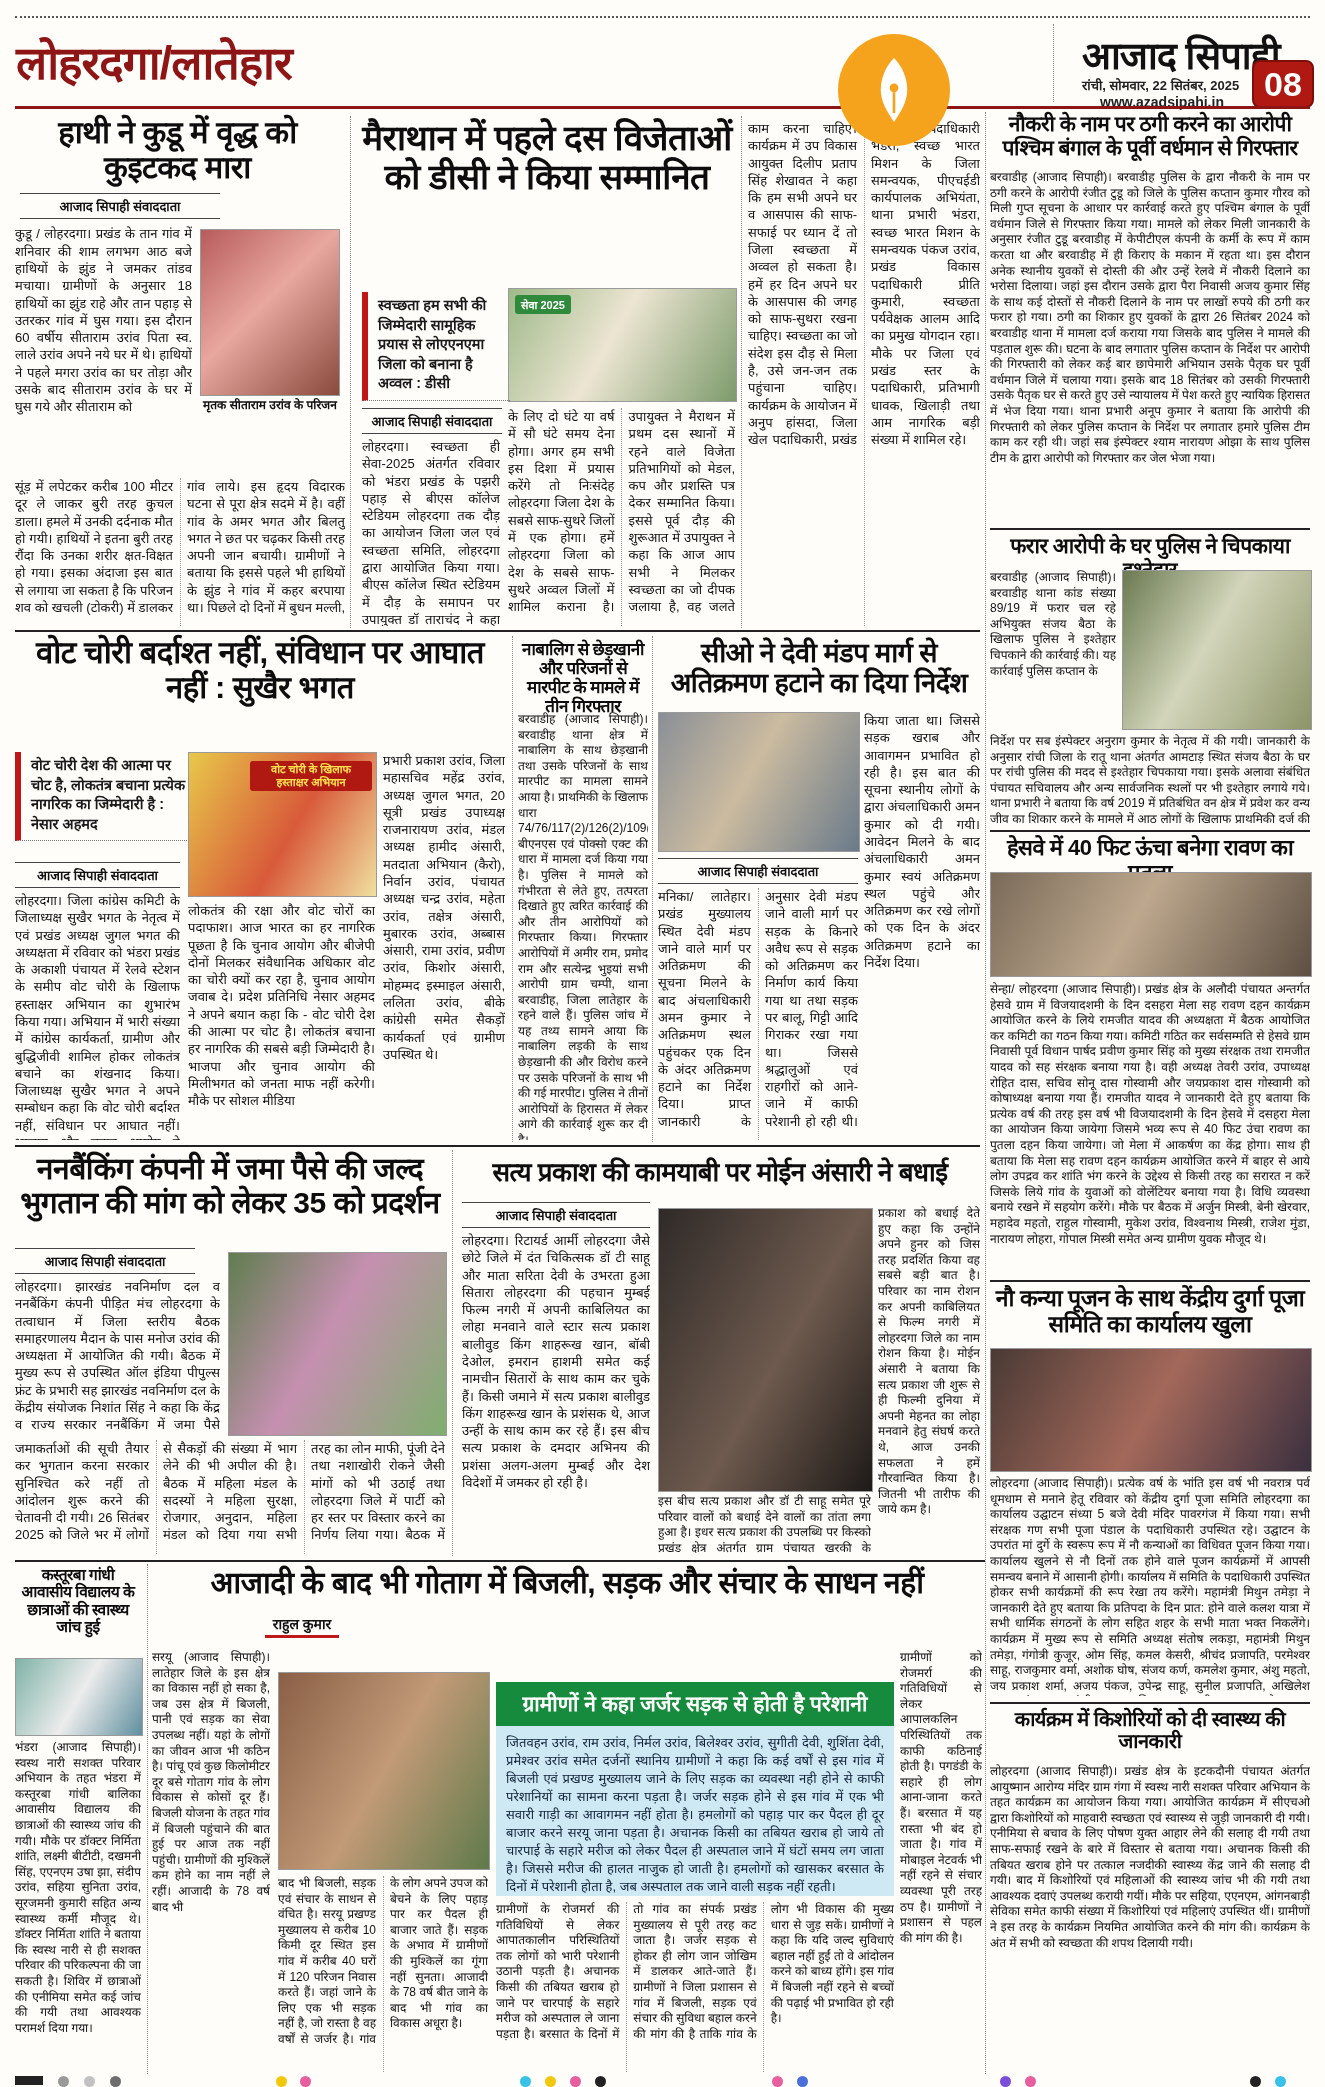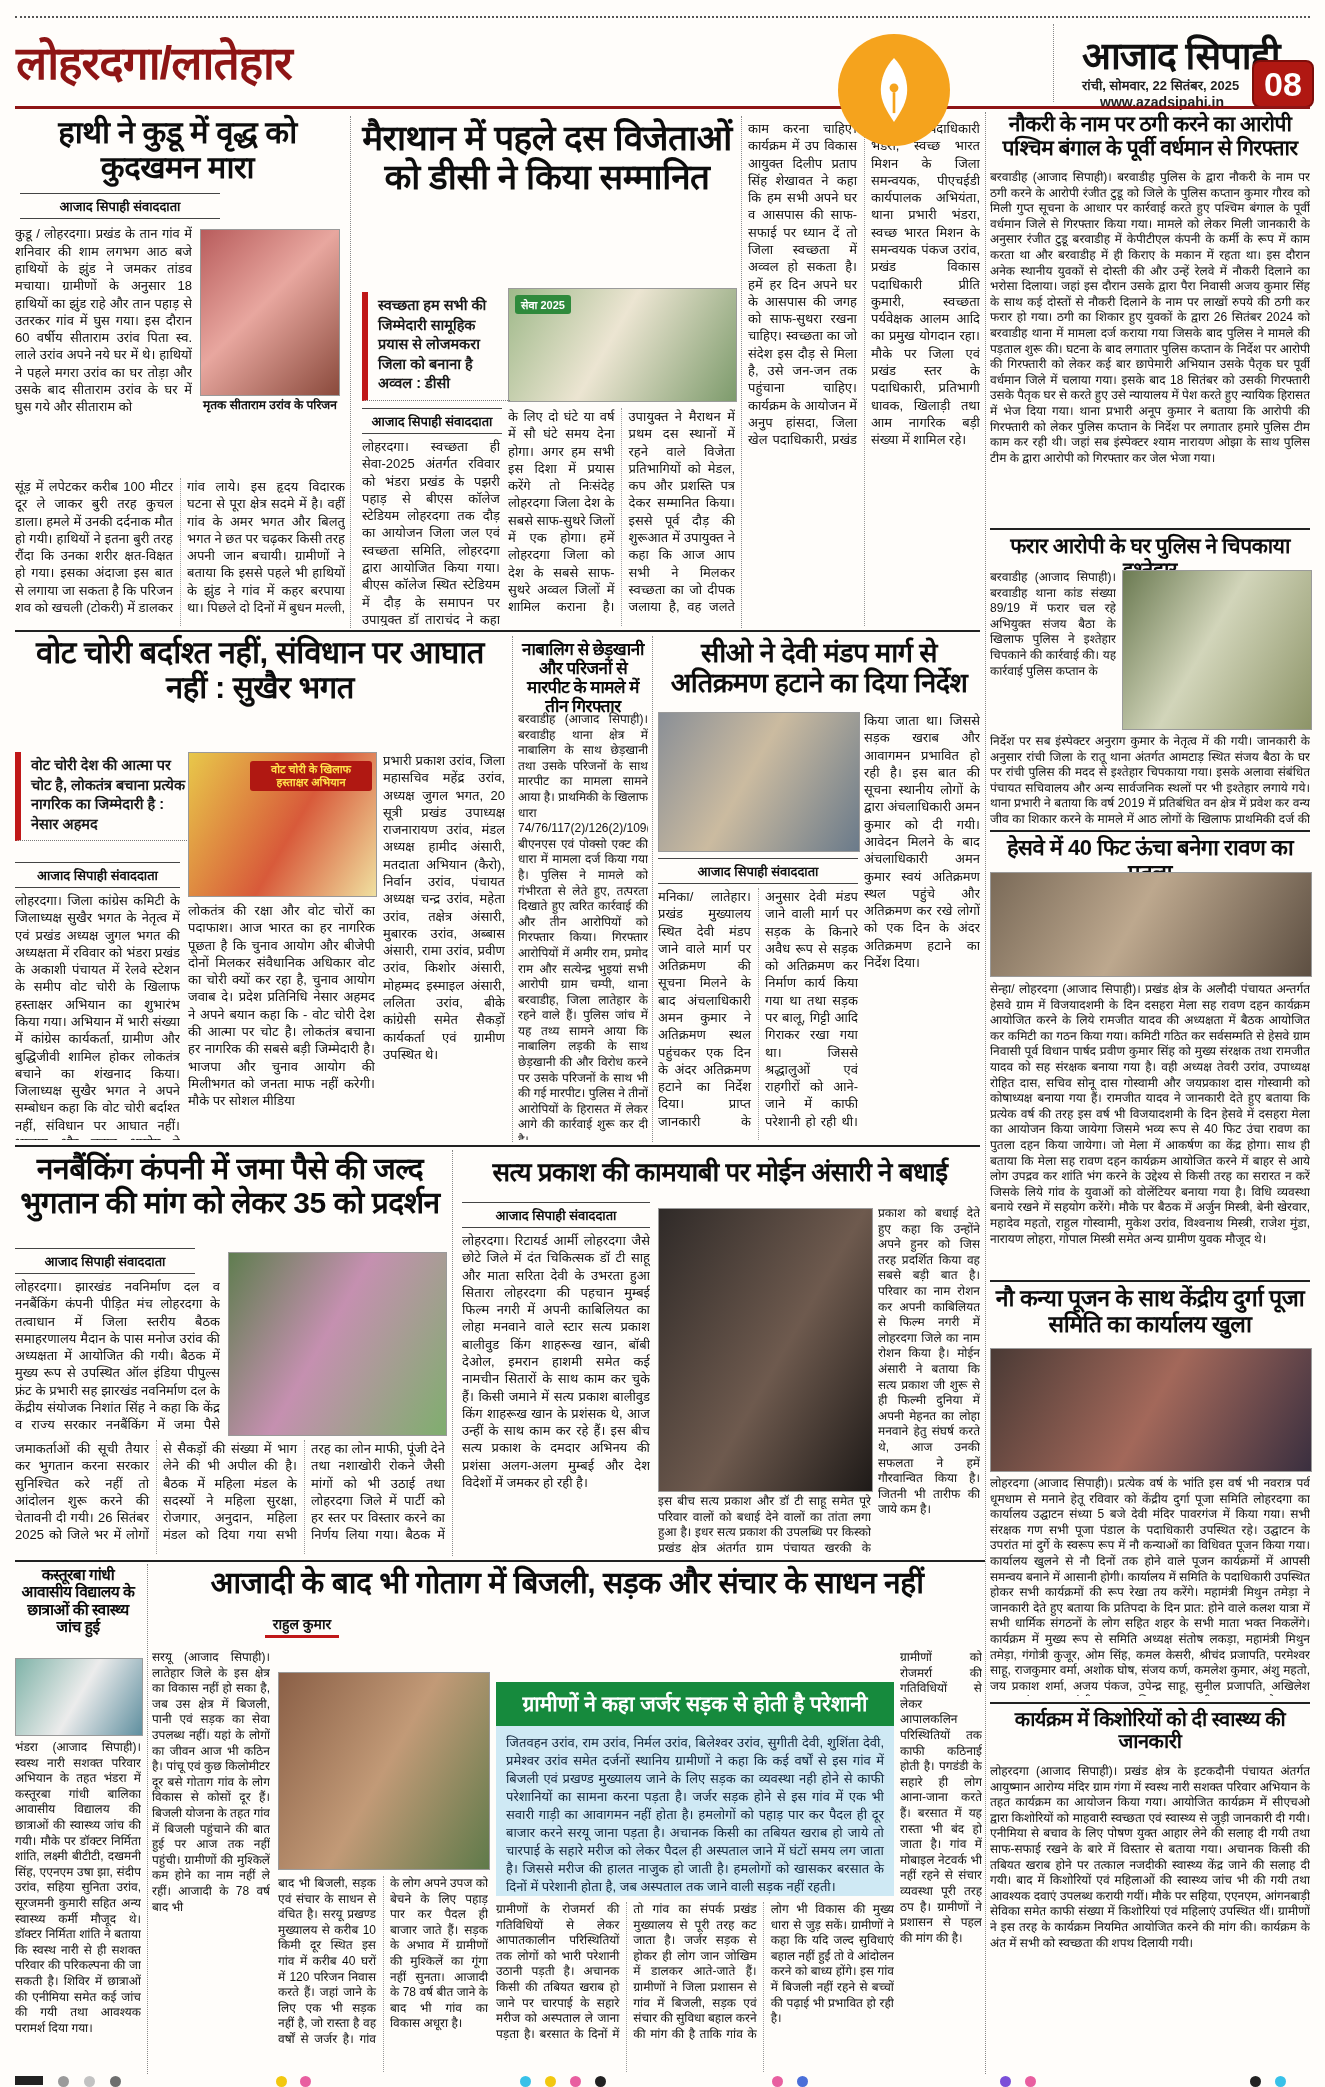--- a/index.html
+++ b/index.html
@@ -53,38 +53,38 @@
     </span>
   </div>
   <div class="abs vsep" style="left:1053px;top:24px;height:78px;"></div>
   <div class="abs paper-name" style="left:1082px;top:28px;">आजाद सिपाही</div>
   <div class="abs date-line" style="left:1082px;top:76px;">रांची, सोमवार, 22 सितंबर, 2025</div>
   <div class="abs website" style="left:1100px;top:94px;">www.azadsipahi.in</div>
   <div class="abs pagenum" style="left:1252px;top:60px;width:58px;height:44px;">08</div>
   <div class="abs red-rule" style="left:15px;top:106px;width:1295px;"></div>
 
   <div class="abs" style="left:15px;top:116px;width:325px;">
-    <div class="hl" style="font-size:31px;">हाथी ने कुडू में वृद्ध को कुदखमन मारा</div>
+    <div class="hl" style="font-size:31px;">हाथी ने कुडू में वृद्ध को कुइटकद मारा</div>
     <div class="byline" style="width:200px;margin:8px 0 6px 5px;">आजाद सिपाही संवाददाता</div>
     <div style="overflow:hidden;">
       <div style="float:right;width:140px;margin:4px 0 4px 8px;">
         <div class="photo" style="position:relative;width:138px;height:165px;background:linear-gradient(135deg,#b85c5c,#e8a79f 45%,#8a4a3c);"></div>
         <div class="caption">मृतक सीताराम उरांव के परिजन</div>
       </div>
       <div class="body-txt" style="height:252px;">कुडू / लोहरदगा। प्रखंड के तान गांव में शनिवार की शाम लगभग आठ बजे हाथियों के झुंड ने जमकर तांडव मचाया। ग्रामीणों के अनुसार 18 हाथियों का झुंड राहे और तान पहाड़ से उतरकर गांव में घुस गया। इस दौरान 60 वर्षीय सीताराम उरांव पिता स्व. लाले उरांव अपने नये घर में थे। हाथियों ने पहले मगरा उरांव का घर तोड़ा और उसके बाद सीताराम उरांव के घर में घुस गये और सीताराम को</div>
     </div>
   </div>
   <div class="abs body-txt cols2" style="left:15px;top:478px;width:330px;height:148px;">सूंड़ में लपेटकर करीब 100 मीटर दूर ले जाकर बुरी तरह कुचल डाला। हमले में उनकी दर्दनाक मौत हो गयी। हाथियों ने इतना बुरी तरह रौंदा कि उनका शरीर क्षत-विक्षत हो गया। इसका अंदाजा इस बात से लगाया जा सकता है कि परिजन शव को खचली (टोकरी) में डालकर गांव लाये। इस हृदय विदारक घटना से पूरा क्षेत्र सदमे में है। वहीं गांव के अमर भगत और बिलतु भगत ने छत पर चढ़कर किसी तरह अपनी जान बचायी। ग्रामीणों ने बताया कि इससे पहले भी हाथियों के झुंड ने गांव में कहर बरपाया था। पिछले दो दिनों में बुधन मल्ली, मंटू उरांव, सारू उरांव, चोरों उरांव और भीखाराम उरांव सहित कई लोगों के घरों को हाथियों ने तोड़ डाला है। हाथियों के लगातार हमलों से ग्रामीण दहशत में हैं।</div>
 
   <div class="abs vsep" style="left:350px;top:116px;height:512px;"></div>
   <div class="abs hl" style="left:358px;top:118px;width:378px;font-size:35px;">मैराथान में पहले दस विजेताओं को डीसी ने किया सम्मानित</div>
   <div class="abs photo" style="left:508px;top:288px;width:227px;height:112px;background:linear-gradient(120deg,#9fb98a,#ece5d2 45%,#7d9b6c);">
     <span class="chip" style="left:6px;top:6px;background:#2f8a3c;color:#fff;">सेवा 2025</span>
   </div>
-  <div class="abs pullquote" style="left:362px;top:292px;width:128px;">स्वच्छता हम सभी की जिम्मेदारी सामूहिक प्रयास से लोजमकरा जिला को बनाना है अव्वल : डीसी</div>
+  <div class="abs pullquote" style="left:362px;top:292px;width:128px;">स्वच्छता हम सभी की जिम्मेदारी सामूहिक प्रयास से लोएएनएमा जिला को बनाना है अव्वल : डीसी</div>
   <div class="abs byline" style="left:362px;top:408px;width:140px;">आजाद सिपाही संवाददाता</div>
   <div class="abs body-txt" style="left:362px;top:438px;width:138px;height:188px;">लोहरदगा। स्वच्छता ही सेवा-2025 अंतर्गत रविवार को भंडरा प्रखंड के पझरी पहाड़ से बीएस कॉलेज स्टेडियम लोहरदगा तक दौड़ का आयोजन जिला जल एवं स्वच्छता समिति, लोहरदगा द्वारा आयोजित किया गया। बीएस कॉलेज स्थित स्टेडियम में दौड़ के समापन पर उपायुक्त डॉ ताराचंद ने कहा कि आज स्वच्छता के लिए हम सभी को आगे आना चाहिए। सामूहिक प्रयास से ही हम स्वच्छता को कायम रख सकते हैं। इसके क्रम में से प्रत्येक को सप्ताह में घर व आसपास की सफाई</div>
   <div class="abs body-txt cols2" style="left:508px;top:408px;width:227px;height:218px;">के लिए दो घंटे या वर्ष में सौ घंटे समय देना होगा। अगर हम सभी इस दिशा में प्रयास करेंगे तो निःसंदेह लोहरदगा जिला देश के सबसे साफ-सुथरे जिलों में एक होगा। हमें लोहरदगा जिला को देश के सबसे साफ-सुथरे अव्वल जिलों में शामिल कराना है। उपायुक्त ने मैराथन में प्रथम दस स्थानों में रहने वाले विजेता प्रतिभागियों को मेडल, कप और प्रशस्ति पत्र देकर सम्मानित किया। इससे पूर्व दौड़ की शुरूआत में उपायुक्त ने कहा कि आज आप सभी ने मिलकर स्वच्छता का जो दीपक जलाया है, वह जलते रहना चाहिए। इस दौड़ का उद्देश्य लोगों में स्वच्छता की भावना को जगाना है। हमें राष्ट्रपिता महात्मा गांधी के स्वच्छ भारत के सपने को पूरा करना है।</div>
   <div class="abs vsep" style="left:741px;top:116px;height:512px;"></div>
   <div class="abs body-txt cols2" style="left:748px;top:120px;width:232px;height:506px;">काम करना चाहिए। कार्यक्रम में उप विकास आयुक्त दिलीप प्रताप सिंह शेखावत ने कहा कि हम सभी अपने घर व आसपास की साफ-सफाई पर ध्यान दें तो जिला स्वच्छता में अव्वल हो सकता है। हमें हर दिन अपने घर के आसपास की जगह को साफ-सुथरा रखना चाहिए। स्वच्छता का जो संदेश इस दौड़ से मिला है, उसे जन-जन तक पहुंचाना चाहिए। कार्यक्रम के आयोजन में अनुप हांसदा, जिला खेल पदाधिकारी, प्रखंड विकास पदाधिकारी भंडरा, स्वच्छ भारत मिशन के जिला समन्वयक, पीएचईडी कार्यपालक अभियंता, थाना प्रभारी भंडरा, स्वच्छ भारत मिशन के समन्वयक पंकज उरांव, प्रखंड विकास पदाधिकारी प्रीति कुमारी, स्वच्छता पर्यवेक्षक आलम आदि का प्रमुख योगदान रहा। मौके पर जिला एवं प्रखंड स्तर के पदाधिकारी, प्रतिभागी धावक, खिलाड़ी तथा आम नागरिक बड़ी संख्या में शामिल रहे।</div>
 
   <div class="abs vsep" style="left:985px;top:112px;height:1962px;"></div>
 
   <div class="abs hl" style="left:990px;top:112px;width:320px;font-size:21px;">नौकरी के नाम पर ठगी करने का आरोपी पश्चिम बंगाल के पूर्वी वर्धमान से गिरफ्तार</div>
   <div class="abs body-sm" style="left:990px;top:170px;width:320px;height:352px;">बरवाडीह (आजाद सिपाही)। बरवाडीह पुलिस के द्वारा नौकरी के नाम पर ठगी करने के आरोपी रंजीत टुडू को जिले के पुलिस कप्तान कुमार गौरव को मिली गुप्त सूचना के आधार पर कार्रवाई करते हुए पश्चिम बंगाल के पूर्वी वर्धमान जिले से गिरफ्तार किया गया। मामले को लेकर मिली जानकारी के अनुसार रंजीत टुडू बरवाडीह में केपीटीएल कंपनी के कर्मी के रूप में काम करता था और बरवाडीह में ही किराए के मकान में रहता था। इस दौरान अनेक स्थानीय युवकों से दोस्ती की और उन्हें रेलवे में नौकरी दिलाने का भरोसा दिलाया। जहां इस दौरान उसके द्वारा पैरा निवासी अजय कुमार सिंह के साथ कई दोस्तों से नौकरी दिलाने के नाम पर लाखों रुपये की ठगी कर फरार हो गया। ठगी का शिकार हुए युवकों के द्वारा 26 सितंबर 2024 को बरवाडीह थाना में मामला दर्ज कराया गया जिसके बाद पुलिस ने मामले की पड़ताल शुरू की। घटना के बाद लगातार पुलिस कप्तान के निर्देश पर आरोपी की गिरफ्तारी को लेकर कई बार छापेमारी अभियान उसके पैतृक घर पूर्वी वर्धमान जिले में चलाया गया। इसके बाद 18 सितंबर को उसकी गिरफ्तारी उसके पैतृक घर से करते हुए उसे न्यायालय में पेश करते हुए न्यायिक हिरासत में भेज दिया गया। थाना प्रभारी अनूप कुमार ने बताया कि आरोपी की गिरफ्तारी को लेकर पुलिस कप्तान के निर्देश पर लगातार हमारे पुलिस टीम काम कर रही थी। जहां सब इंस्पेक्टर श्याम नारायण ओझा के साथ पुलिस टीम के द्वारा आरोपी को गिरफ्तार कर जेल भेजा गया।</div>

